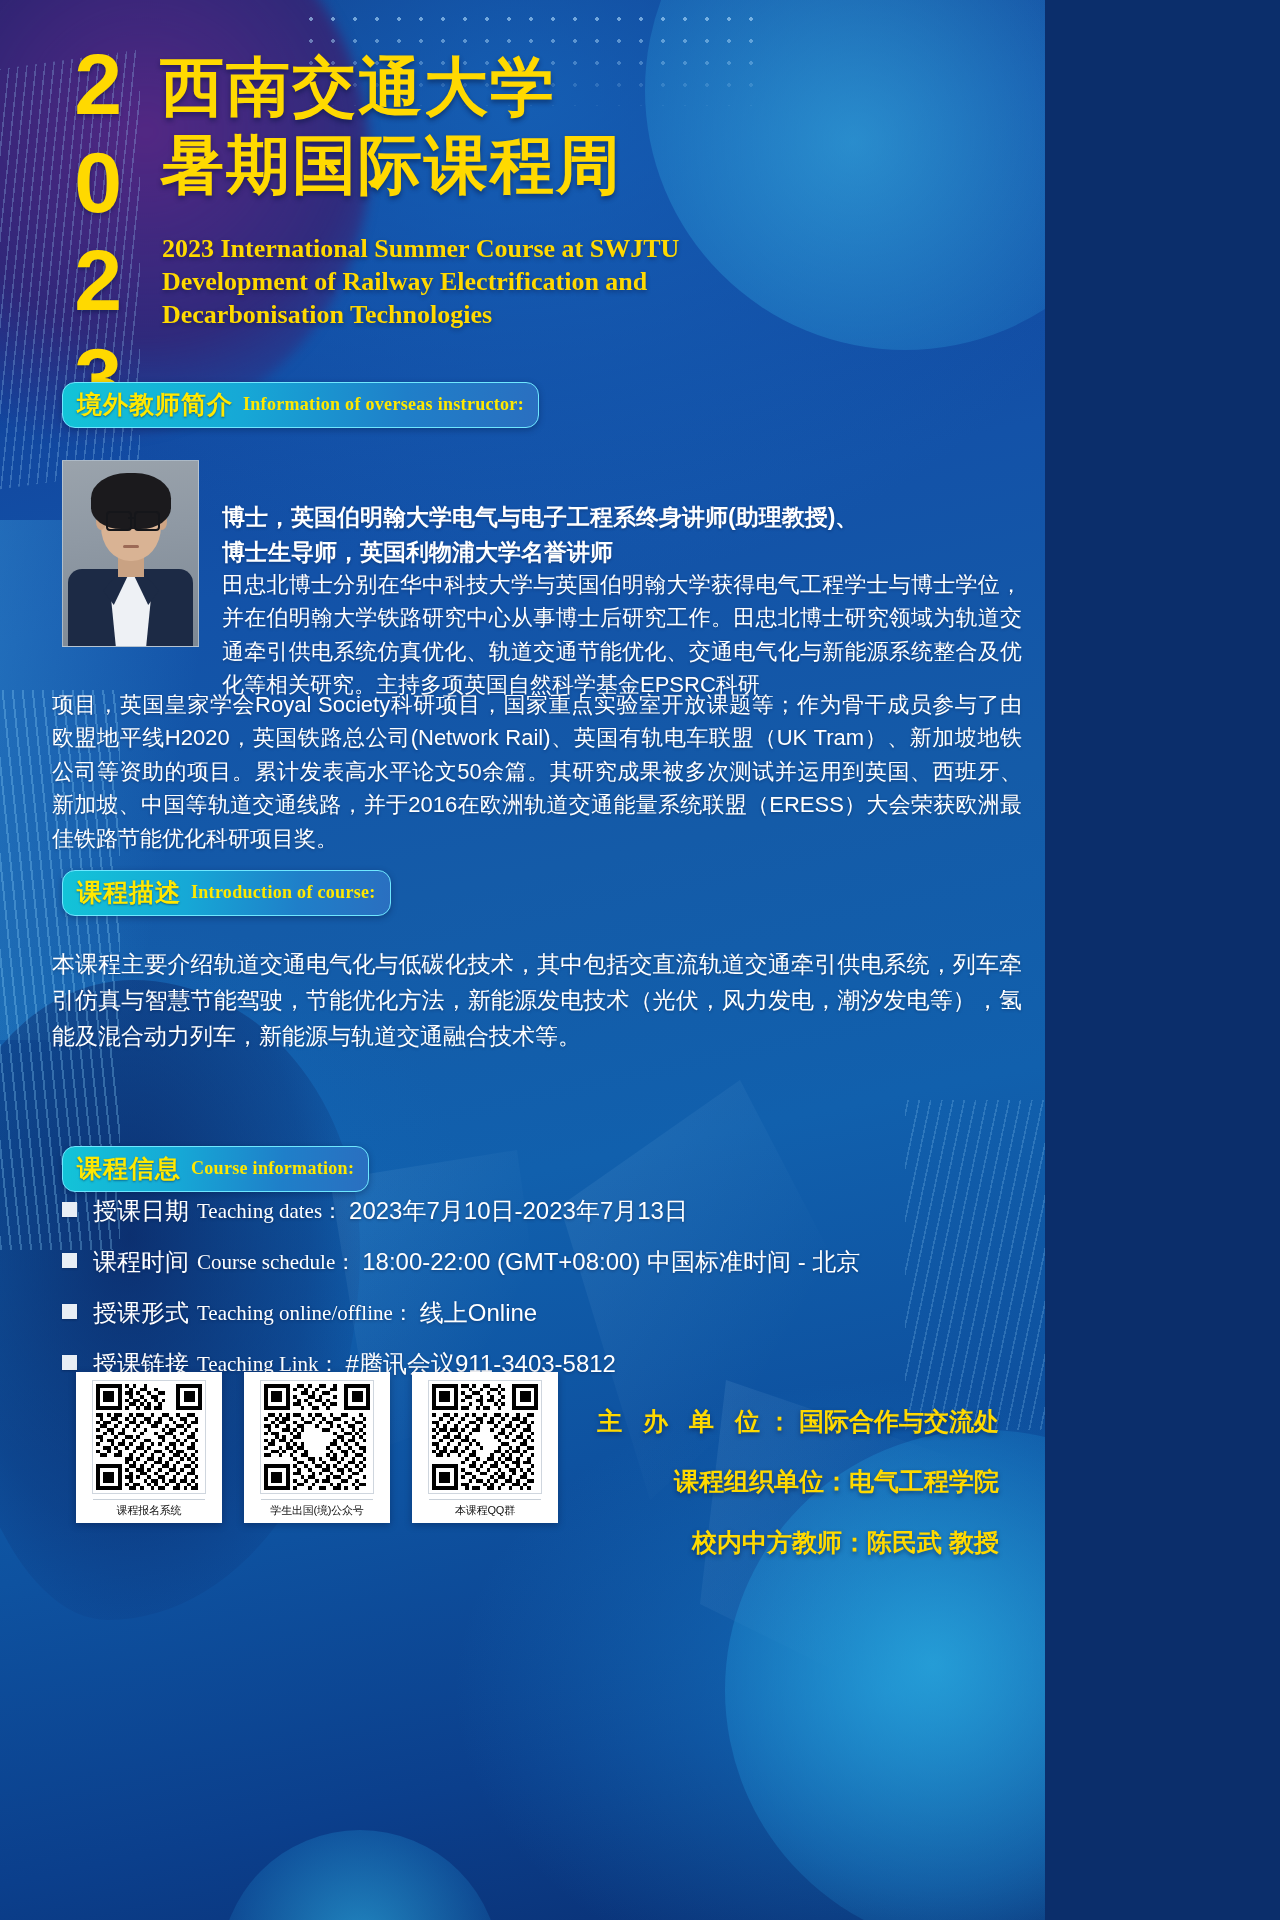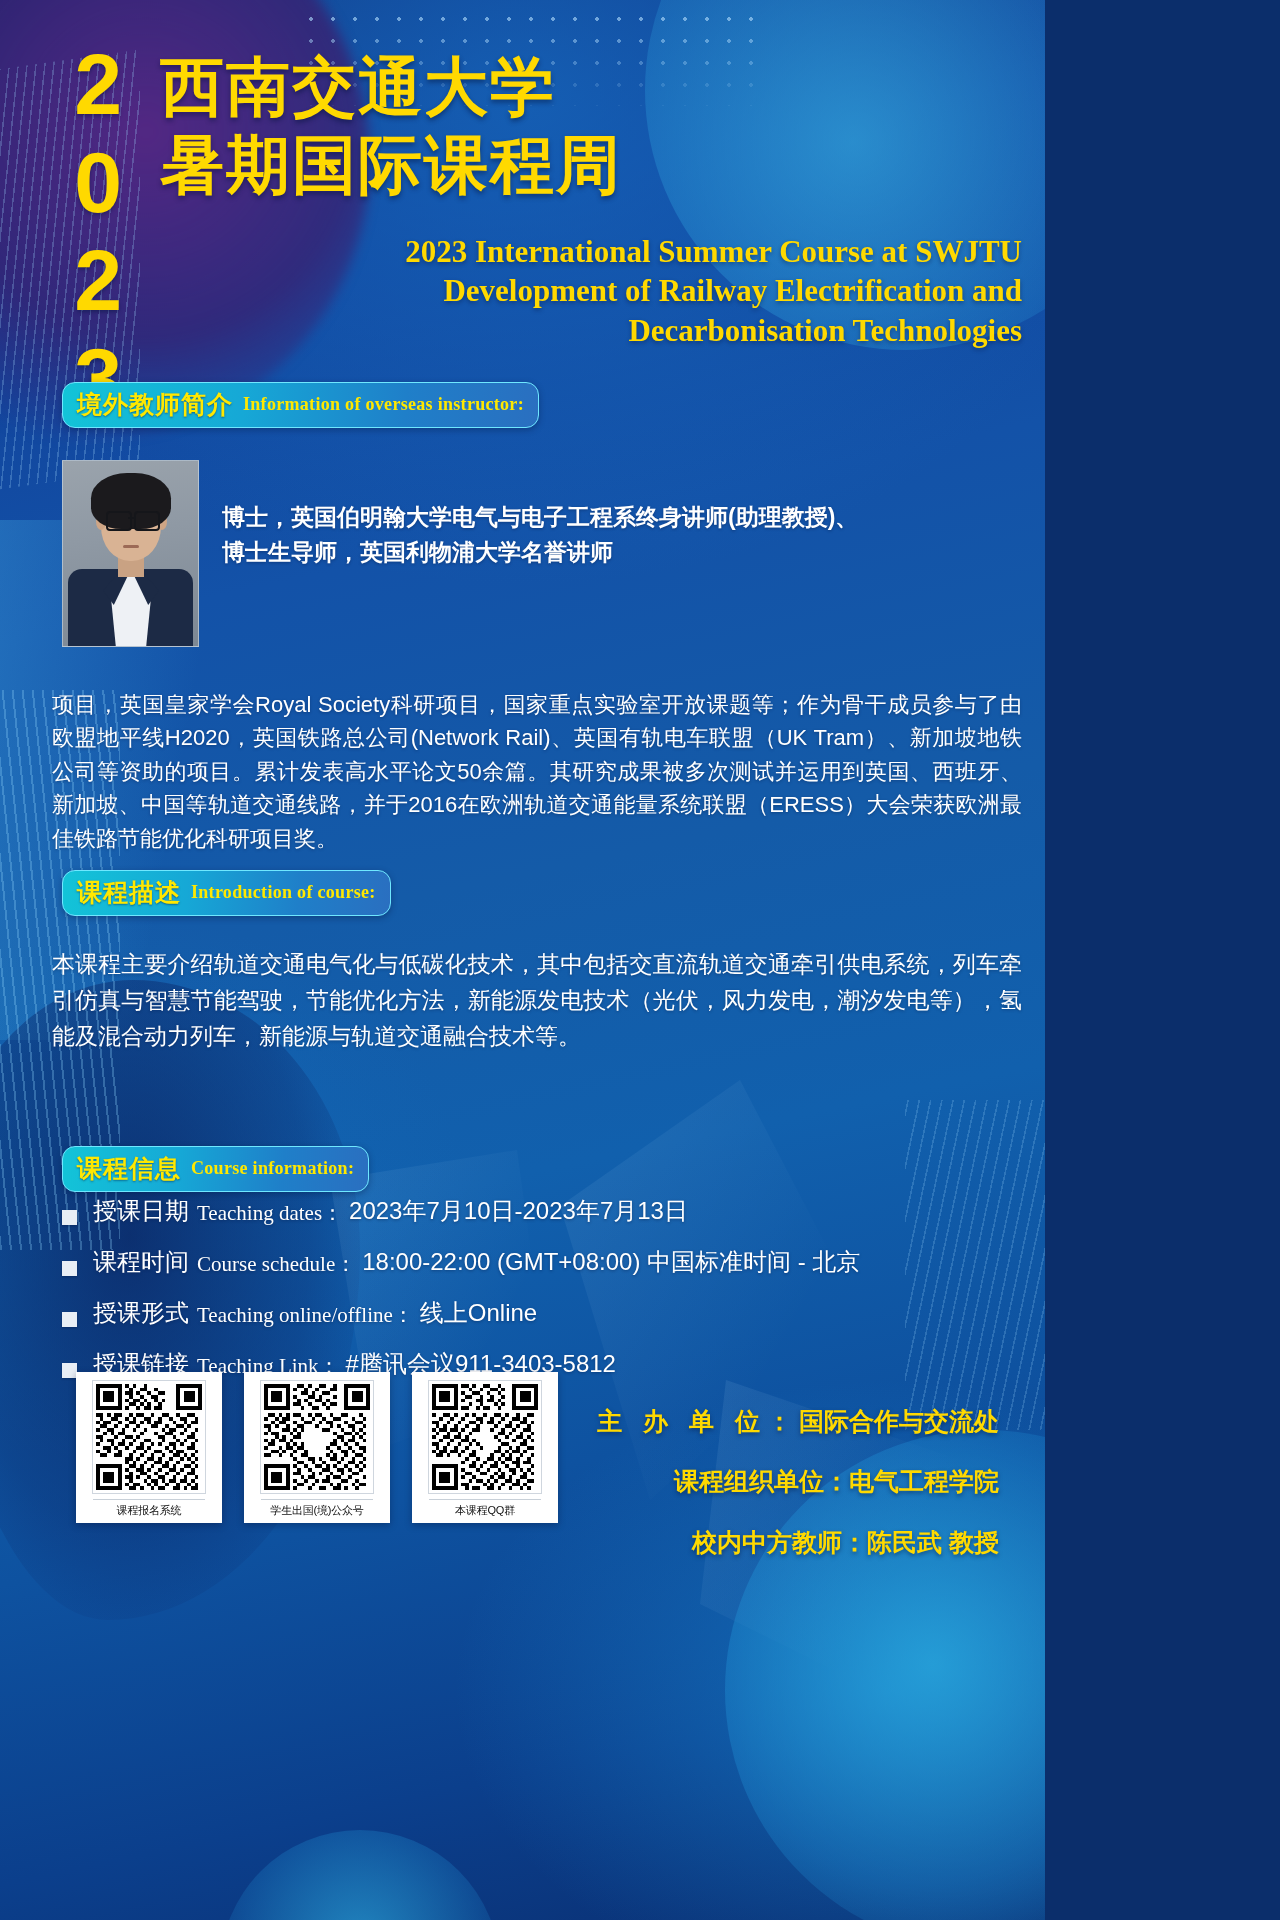--- a/index.html
+++ b/index.html
@@ -84,23 +84,22 @@
   .title-cn{
     position:absolute;left:160px;top:48px;width:760px;
     font-size:64px;font-weight:bold;color:#ffd900;line-height:1.22;
     letter-spacing:2px;
     text-shadow:0 3px 5px rgba(0,15,55,.45);
   }
   .title-cn div{white-space:nowrap;}
   .title-en{
     position:absolute;left:162px;top:232px;width:860px;
     font-family:"Liberation Serif","DejaVu Serif",serif;
-    font-size:31px;font-weight:bold;color:#ffd900;line-height:1.27;
+    font-size:26px;font-weight:bold;color:#ffd900;line-height:1.27;
     text-shadow:0 2px 4px rgba(0,15,55,.4);
-    text-align:right;
   }
 
   
   .banner{
     position:absolute;display:inline-flex;align-items:center;gap:10px;
     padding:5px 14px 6px 14px;border-radius:13px;
     background:linear-gradient(95deg,#13c4d8 0%,#16a8d6 38%,#1f7fc9 72%,#2a6fc0 100%);
     border:1.5px solid #6fe8ff;
     box-shadow:0 2px 6px rgba(0,20,60,.35);
   }
@@ -154,21 +153,21 @@
 
   
   .desc-body{
     position:absolute;left:52px;top:947px;width:970px;
     font-size:23px;color:#ffffff;line-height:1.56;text-align:justify;
     text-shadow:0 1px 3px rgba(0,20,60,.38);
   }
 
   
   .info-list{position:absolute;left:62px;top:1195px;width:940px;}
-  .info-row{display:flex;align-items:flex-end;margin-bottom:19px;}
+  .info-row{display:flex;align-items:center;margin-bottom:19px;}
   .bullet{
     width:15px;height:15px;background:#e8eef5;flex:0 0 auto;margin-right:16px;
     box-shadow:0 1px 2px rgba(0,20,60,.4);position:relative;top:-2px;
   }
   .lab-cn{font-size:24px;color:#ffffff;white-space:nowrap;text-shadow:0 1px 3px rgba(0,20,60,.4);}
   .lab-en{
     font-family:"Liberation Serif","DejaVu Serif",serif;
     font-size:21px;color:#ffffff;margin-left:8px;white-space:nowrap;
     text-shadow:0 1px 3px rgba(0,20,60,.4);
   }
@@ -251,20 +250,21 @@
     <div class="bridge"></div>
     <div class="mouth"></div>
   </div>
 
 
   <div class="subtitle">
     <div>博士，英国伯明翰大学电气与电子工程系终身讲师(助理教授)、</div>
     <div>博士生导师，英国利物浦大学名誉讲师</div>
   </div>
 
+  <div class="bio">田忠北博士分别在华中科技大学与英国伯明翰大学获得电气工程学士与博士学位，并在伯明翰大学铁路研究中心从事博士后研究工作。田忠北博士研究领域为轨道交通牵引供电系统仿真优化、轨道交通节能优化、交通电气化与新能源系统整合及优化等相关研究。主持多项英国自然科学基金EPSRC科研</div>
   <div class="bio-wide">项目，英国皇家学会Royal  Society科研项目，国家重点实验室开放课题等；作为骨干成员参与了由欧盟地平线H2020，英国铁路总公司(Network  Rail)、英国有轨电车联盟（UK  Tram）、新加坡地铁公司等资助的项目。累计发表高水平论文50余篇。其研究成果被多次测试并运用到英国、西班牙、新加坡、中国等轨道交通线路，并于2016在欧洲轨道交通能量系统联盟（ERESS）大会荣获欧洲最佳铁路节能优化科研项目奖。</div>
 
   <div class="banner" style="left:62px;top:870px;">
     <span class="cn">课程描述</span>
     <span class="en">Introduction of course:</span>
   </div>
 
   <div class="desc-body">本课程主要介绍轨道交通电气化与低碳化技术，其中包括交直流轨道交通牵引供电系统，列车牵引仿真与智慧节能驾驶，节能优化方法，新能源发电技术（光伏，风力发电，潮汐发电等），氢能及混合动力列车，新能源与轨道交通融合技术等。</div>
 
   <div class="banner" style="left:62px;top:1146px;">

